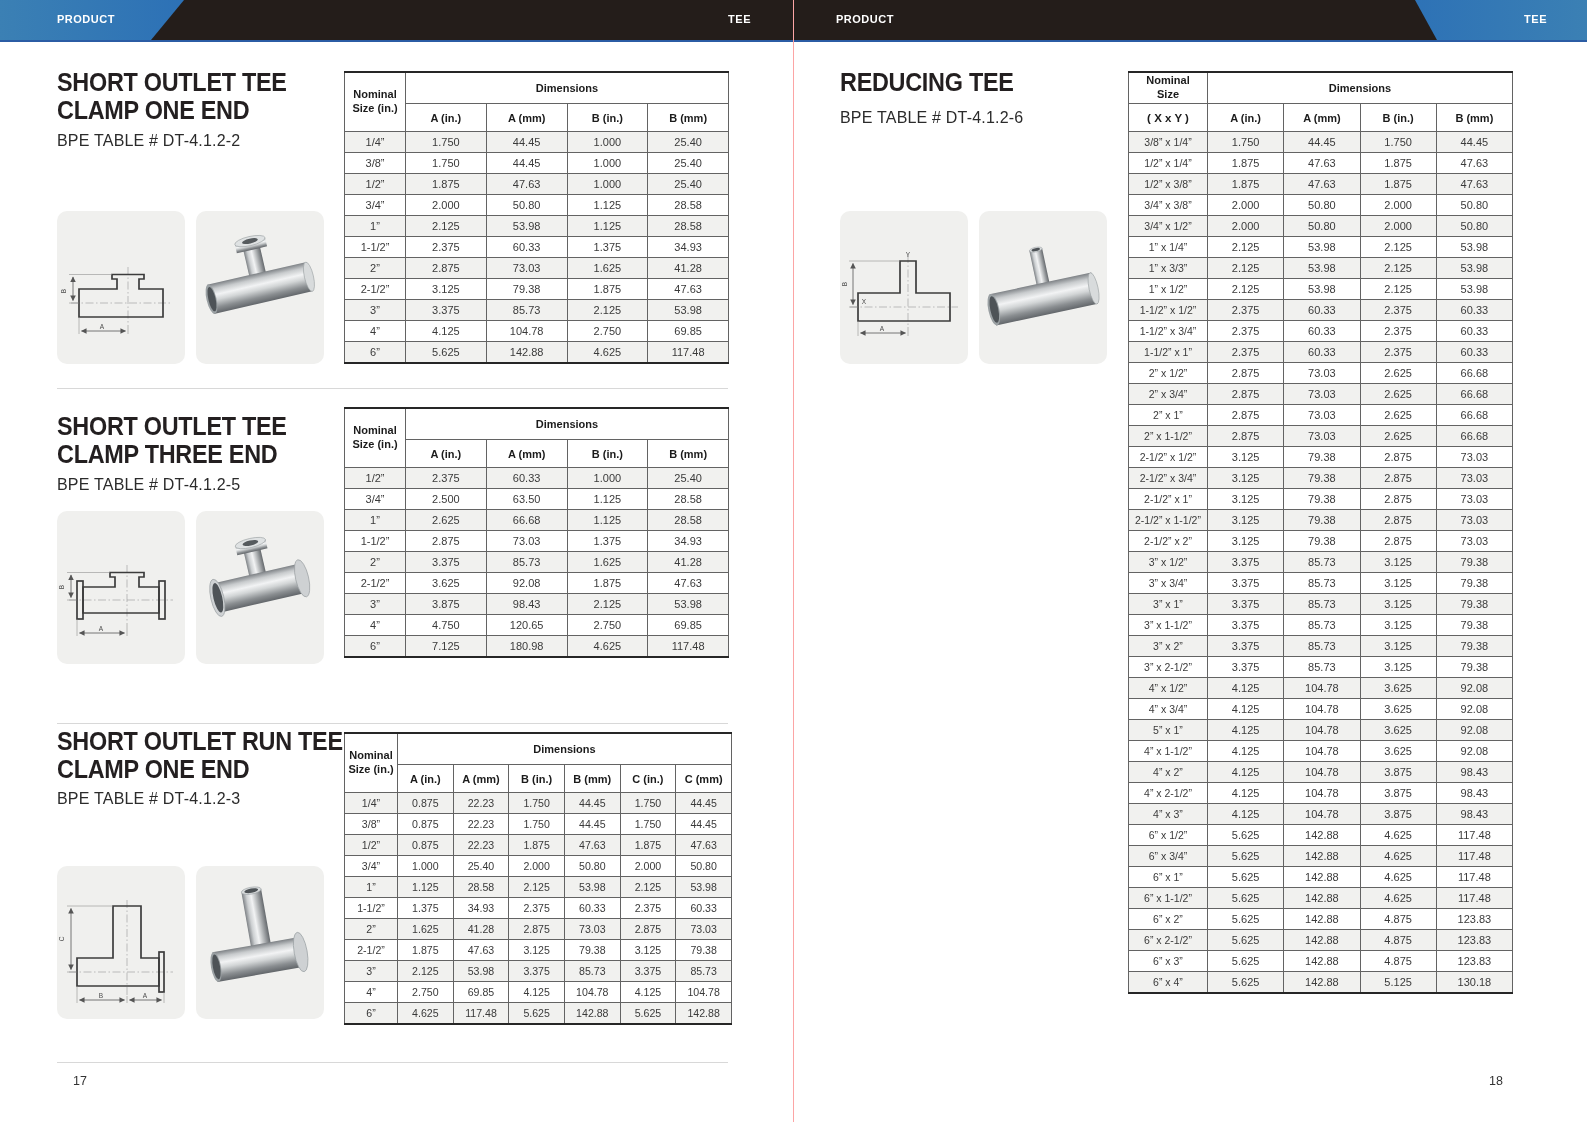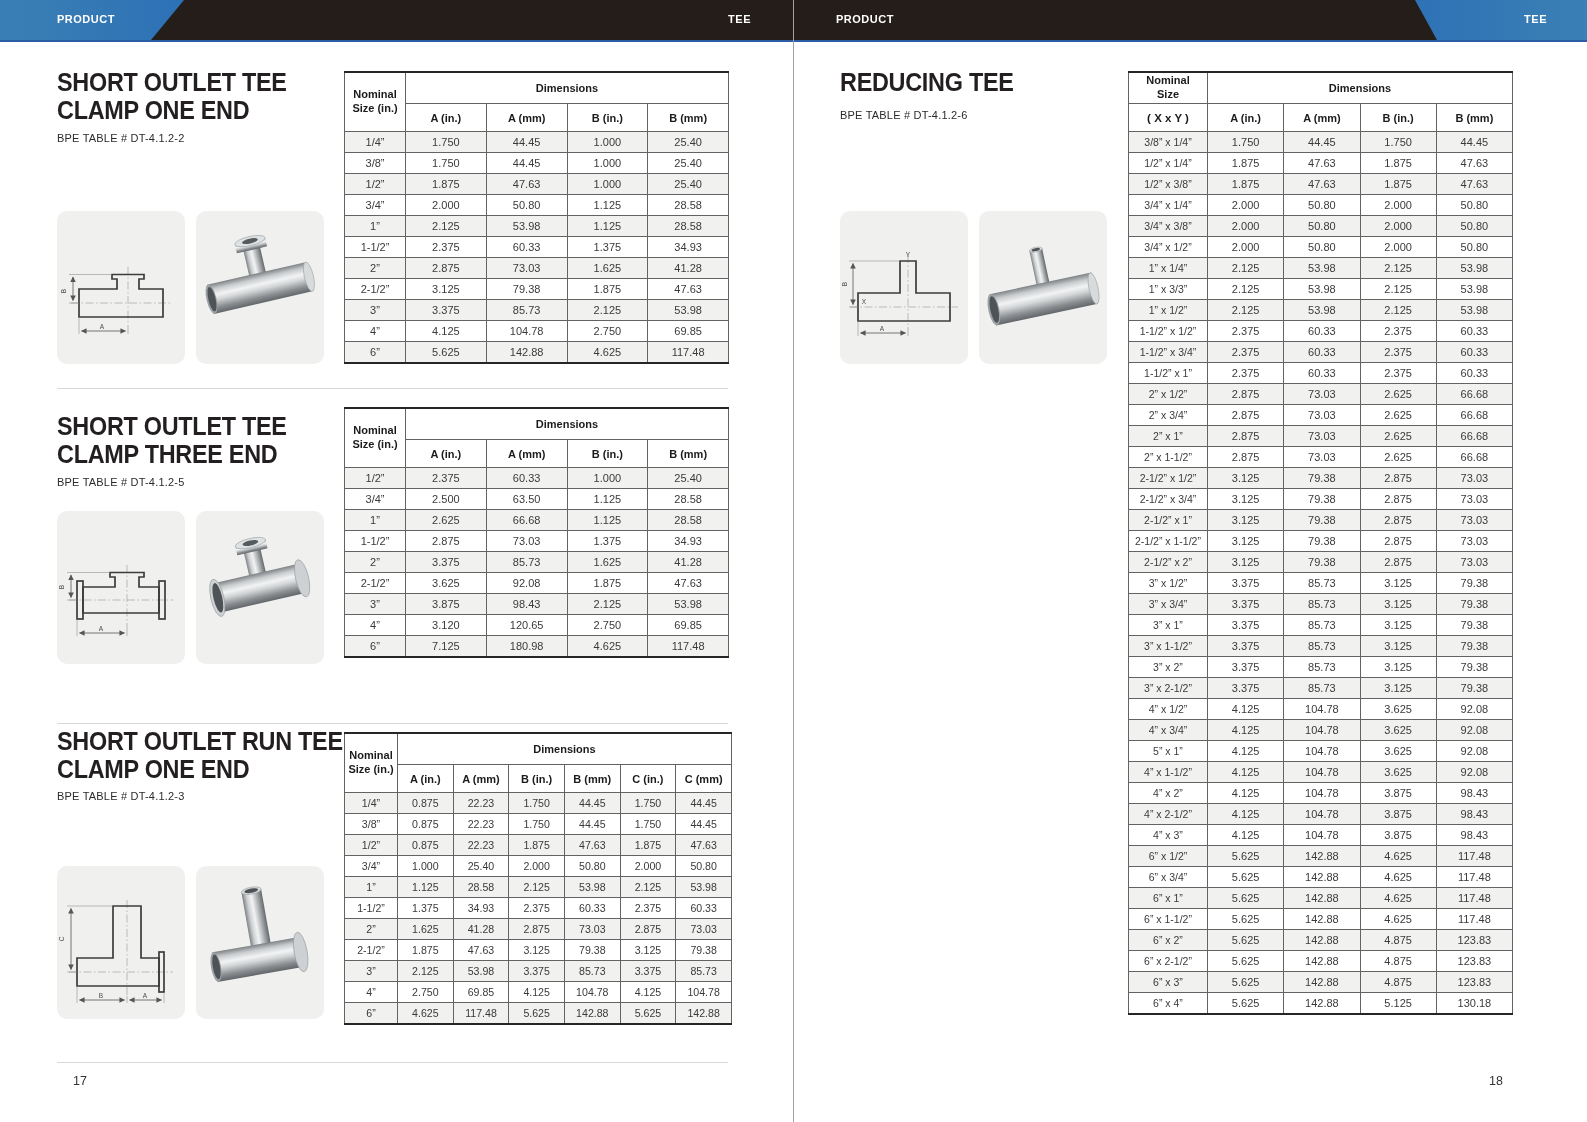--- a/index.html
+++ b/index.html
@@ -1,16 +1,16 @@
 <!DOCTYPE html>
 <html><head>
 <meta charset="utf-8">
 <style>
   html,body{margin:0;padding:0;background:#ffffff;}
-  .spread{position:relative;width:1587px;height:1122px;background:#a3a3a3;overflow:hidden;
+  .spread{position:relative;width:1587px;height:1122px;background:#fca5a5;overflow:hidden;
           font-family:"Liberation Sans",sans-serif;}
   .page{position:absolute;top:0;width:793px;height:1122px;background:#fff;}
   .page-left{left:0;}
   .page-right{left:794px;}
 
   
   .page-header{position:absolute;top:0;left:0;width:100%;height:40px;background:#241d1a;
                border-bottom:2px solid #2b5ca4;}
   .hdr-blue{position:absolute;inset:0;}
   .page-left .hdr-blue{background:linear-gradient(90deg,#3b80b4 0%,#1f63b8 45%,#0e3f94 100%);
@@ -19,21 +19,21 @@
                clip-path:polygon(621px 0,100% 0,100% 100%,643px 100%);}
   .hdr-label{position:absolute;top:13px;font-size:11px;font-weight:bold;color:#fff;letter-spacing:.5px;}
   .page-left .hdr-product{left:57px;}
   .page-left .hdr-tee{right:42px;}
   .page-right .hdr-product{left:42px;}
   .page-right .hdr-tee{right:40px;}
 
   
   .sec-title{position:absolute;font-weight:bold;color:#231f20;font-size:26px;line-height:28px;
              letter-spacing:-.3px;transform:scaleX(.9);transform-origin:0 0;white-space:nowrap;}
-  .sec-sub{position:absolute;font-size:11px;color:#2b2b2b;letter-spacing:.2px;white-space:nowrap;}
+  .sec-sub{position:absolute;font-size:16px;color:#2b2b2b;letter-spacing:.2px;white-space:nowrap;}
 
   
   .imgrow{position:absolute;display:flex;gap:11px;}
   .imgbox{width:128px;height:153px;background:#f0f0ee;border-radius:10px;overflow:hidden;}
 
   
   .divider{position:absolute;left:57px;width:671px;height:1px;background:#d8d8d8;}
   .pagenum{position:absolute;font-size:12.5px;color:#333;}
 
   
@@ -330,21 +330,21 @@
             </tr>
             <tr>
               <td class="rowlabel">3”</td>
               <td>3.875</td>
               <td>98.43</td>
               <td>2.125</td>
               <td>53.98</td>
             </tr>
             <tr>
               <td class="rowlabel">4”</td>
-              <td>3.120</td>
+              <td>4.750</td>
               <td>120.65</td>
               <td>2.750</td>
               <td>69.85</td>
             </tr>
             <tr>
               <td class="rowlabel">6”</td>
               <td>7.125</td>
               <td>180.98</td>
               <td>4.625</td>
               <td>117.48</td>
@@ -589,27 +589,20 @@
               <td>47.63</td>
             </tr>
             <tr>
               <td class="rowlabel">1/2” x 3/8”</td>
               <td>1.875</td>
               <td>47.63</td>
               <td>1.875</td>
               <td>47.63</td>
             </tr>
             <tr>
-              <td class="rowlabel">3/4” x 1/4”</td>
-              <td>2.000</td>
-              <td>50.80</td>
-              <td>2.000</td>
-              <td>50.80</td>
-            </tr>
-            <tr>
               <td class="rowlabel">3/4” x 3/8”</td>
               <td>2.000</td>
               <td>50.80</td>
               <td>2.000</td>
               <td>50.80</td>
             </tr>
             <tr>
               <td class="rowlabel">3/4” x 1/2”</td>
               <td>2.000</td>
               <td>50.80</td>

